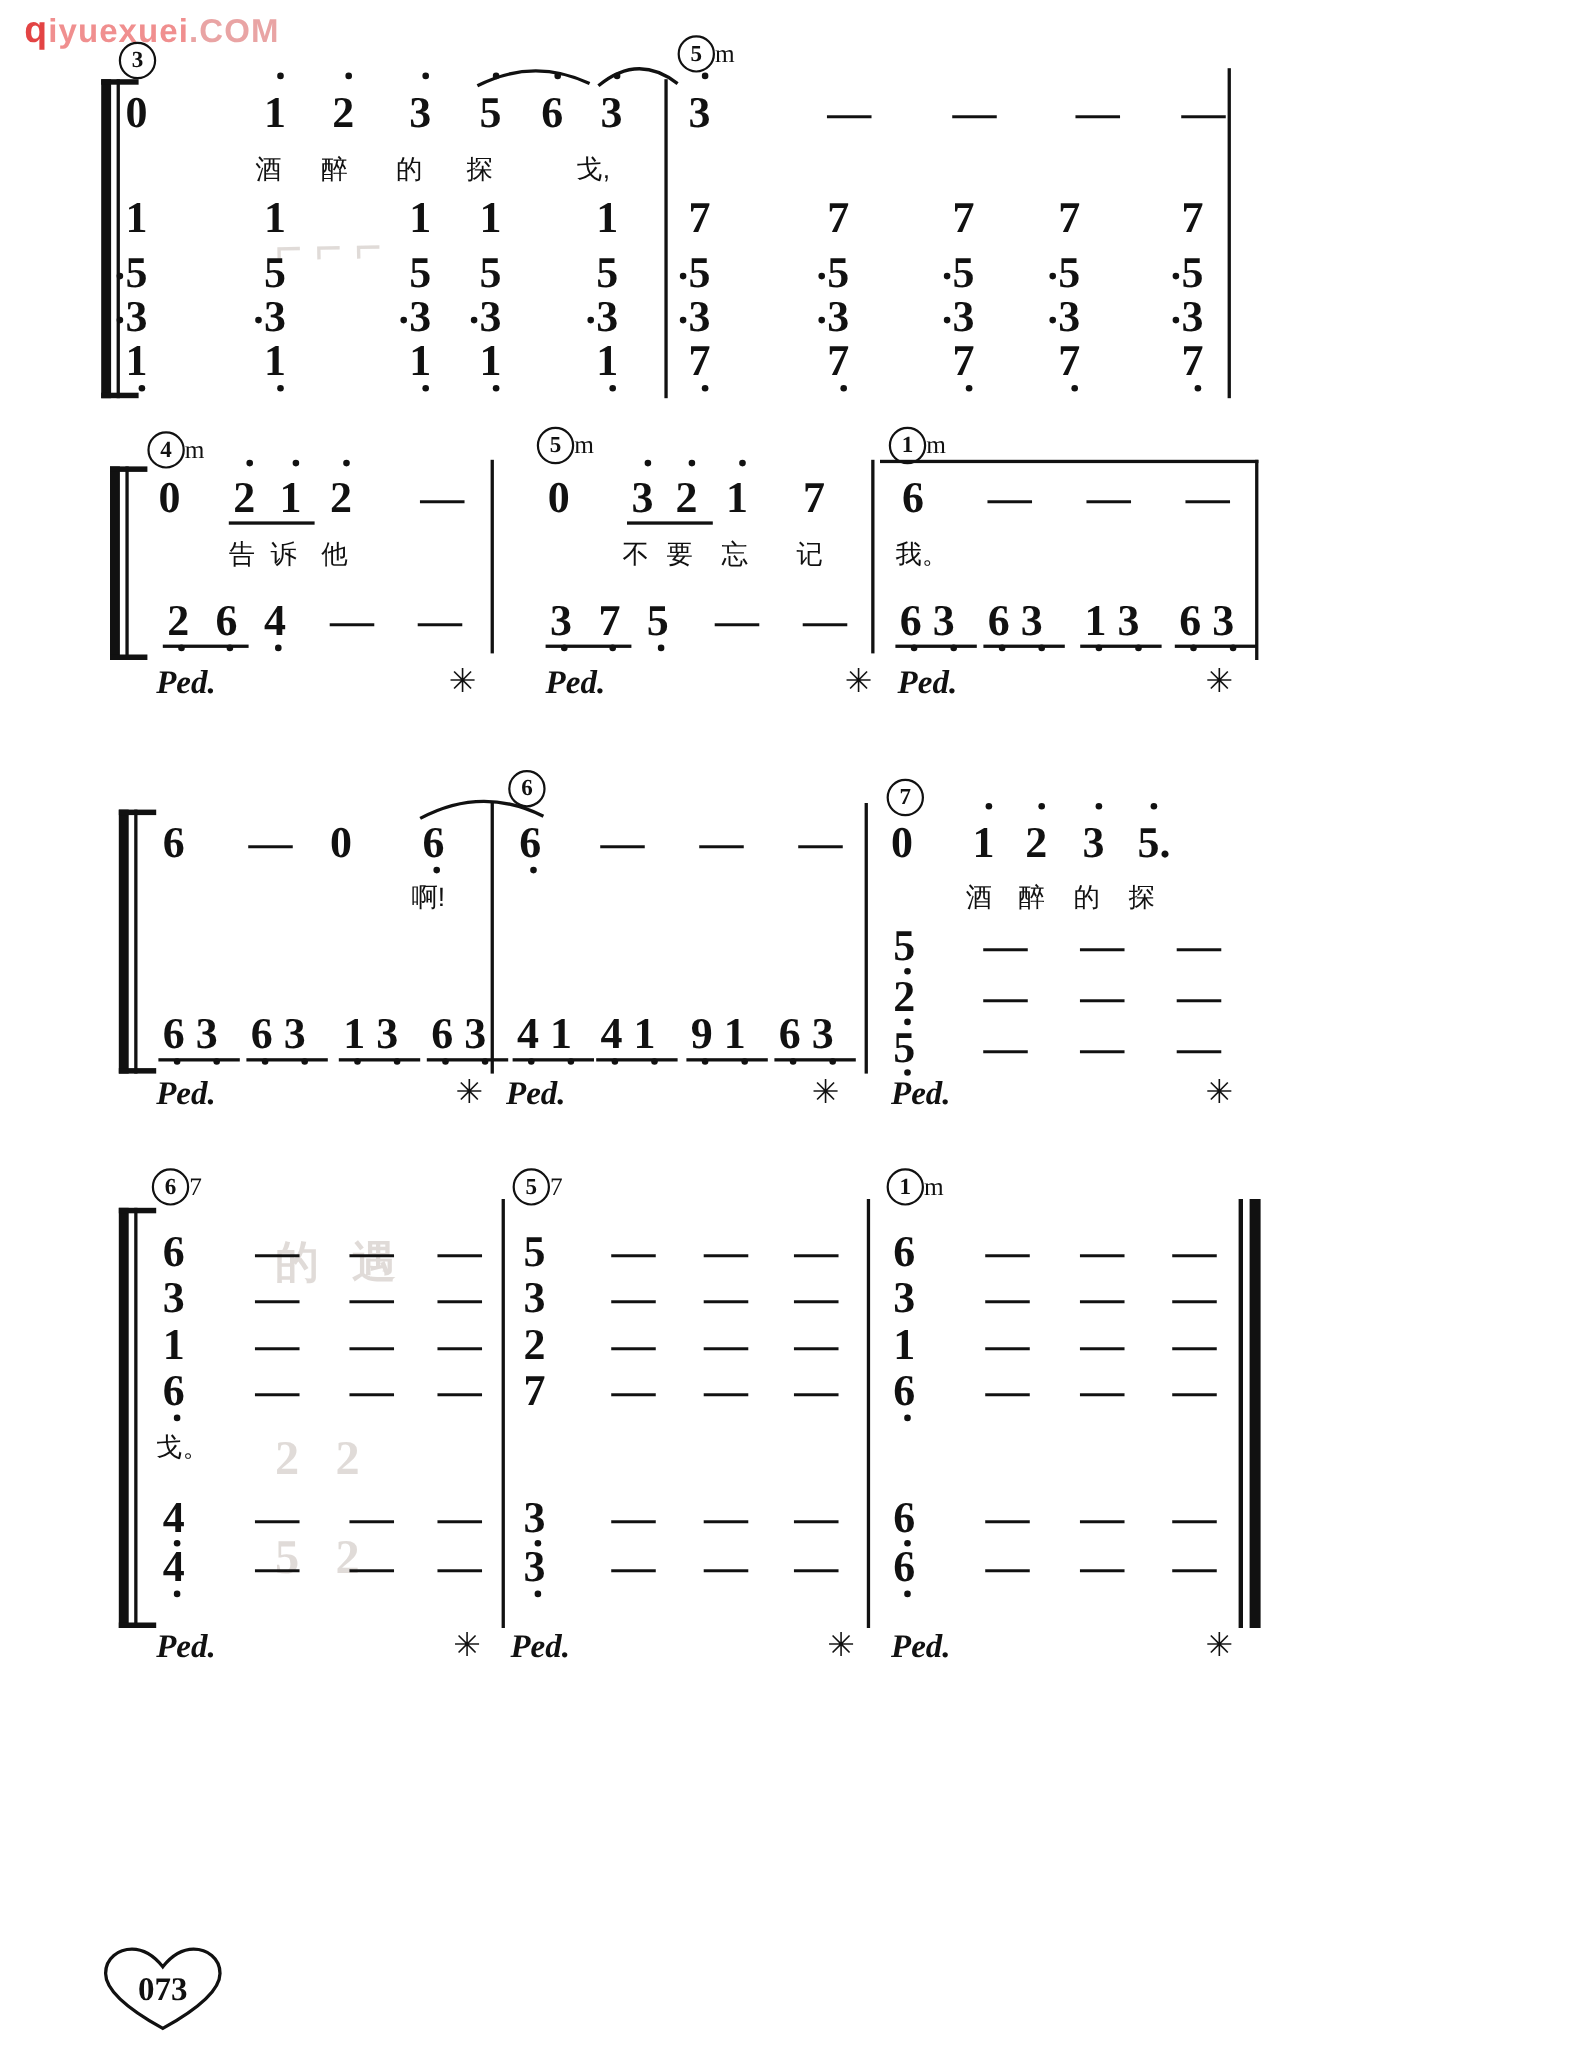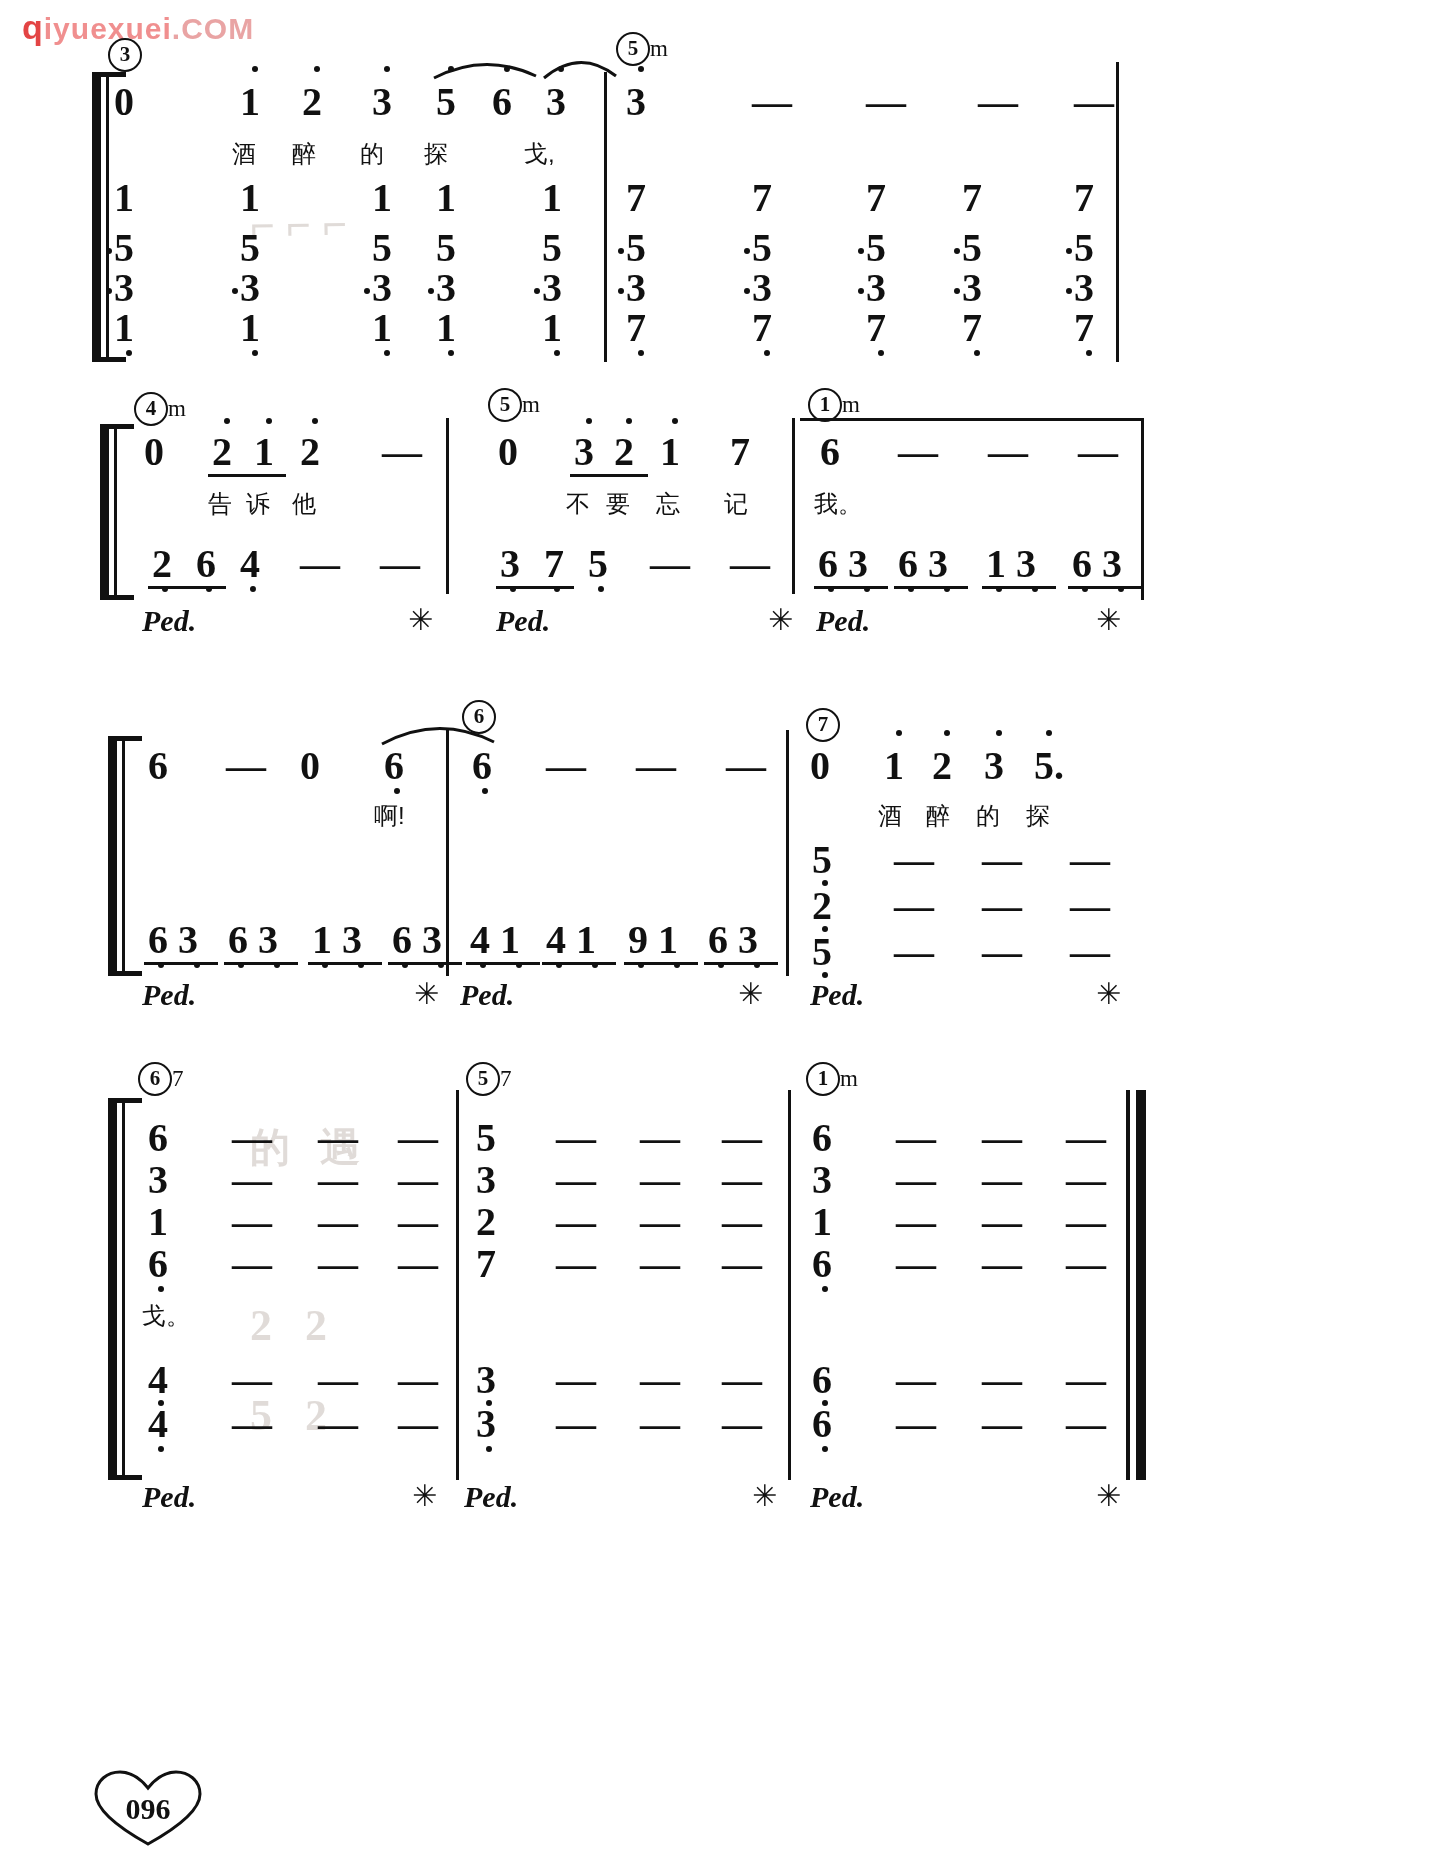--- a/index.html
+++ b/index.html
@@ -615,16 +615,16 @@
   <div class="pedstar" style="left:412px;top:1478px;">✳</div>
   <div class="ped" style="left:464px;top:1480px;">Ped.</div>
   <div class="pedstar" style="left:752px;top:1478px;">✳</div>
   <div class="ped" style="left:810px;top:1480px;">Ped.</div>
   <div class="pedstar" style="left:1096px;top:1478px;">✳</div>
 
   <div class="pagenum">
     <svg class="heart" viewBox="0 0 112 78">
       <path d="M56 74 C20 54 4 38 4 24 C4 10 16 2 28 2 C38 2 48 8 56 18 C64 8 74 2 84 2 C96 2 108 10 108 24 C108 38 92 54 56 74 Z" fill="none" stroke="#111" stroke-width="3"></path>
     </svg>
-    <div class="pn">096</div>
+    <div class="pn">073</div>
   </div>
 
 </div>
 
 </body></html>

